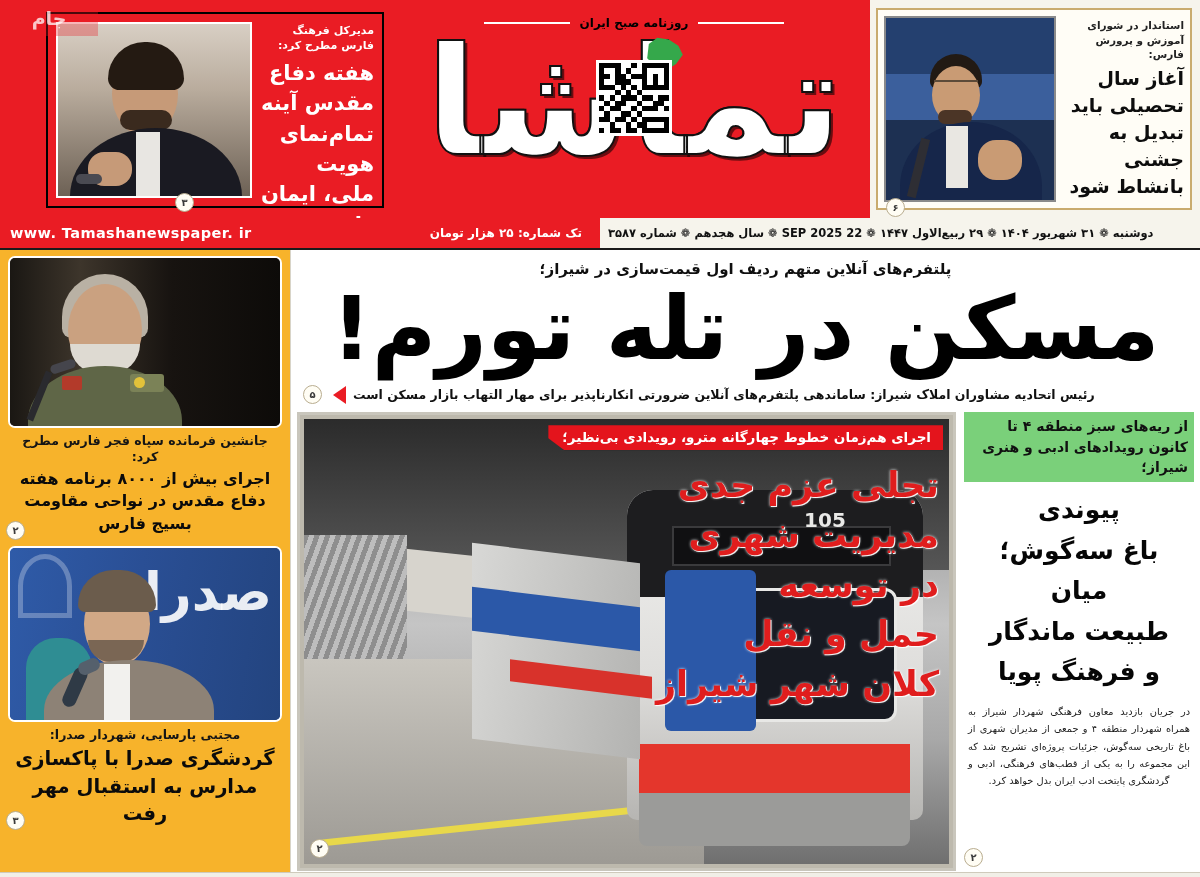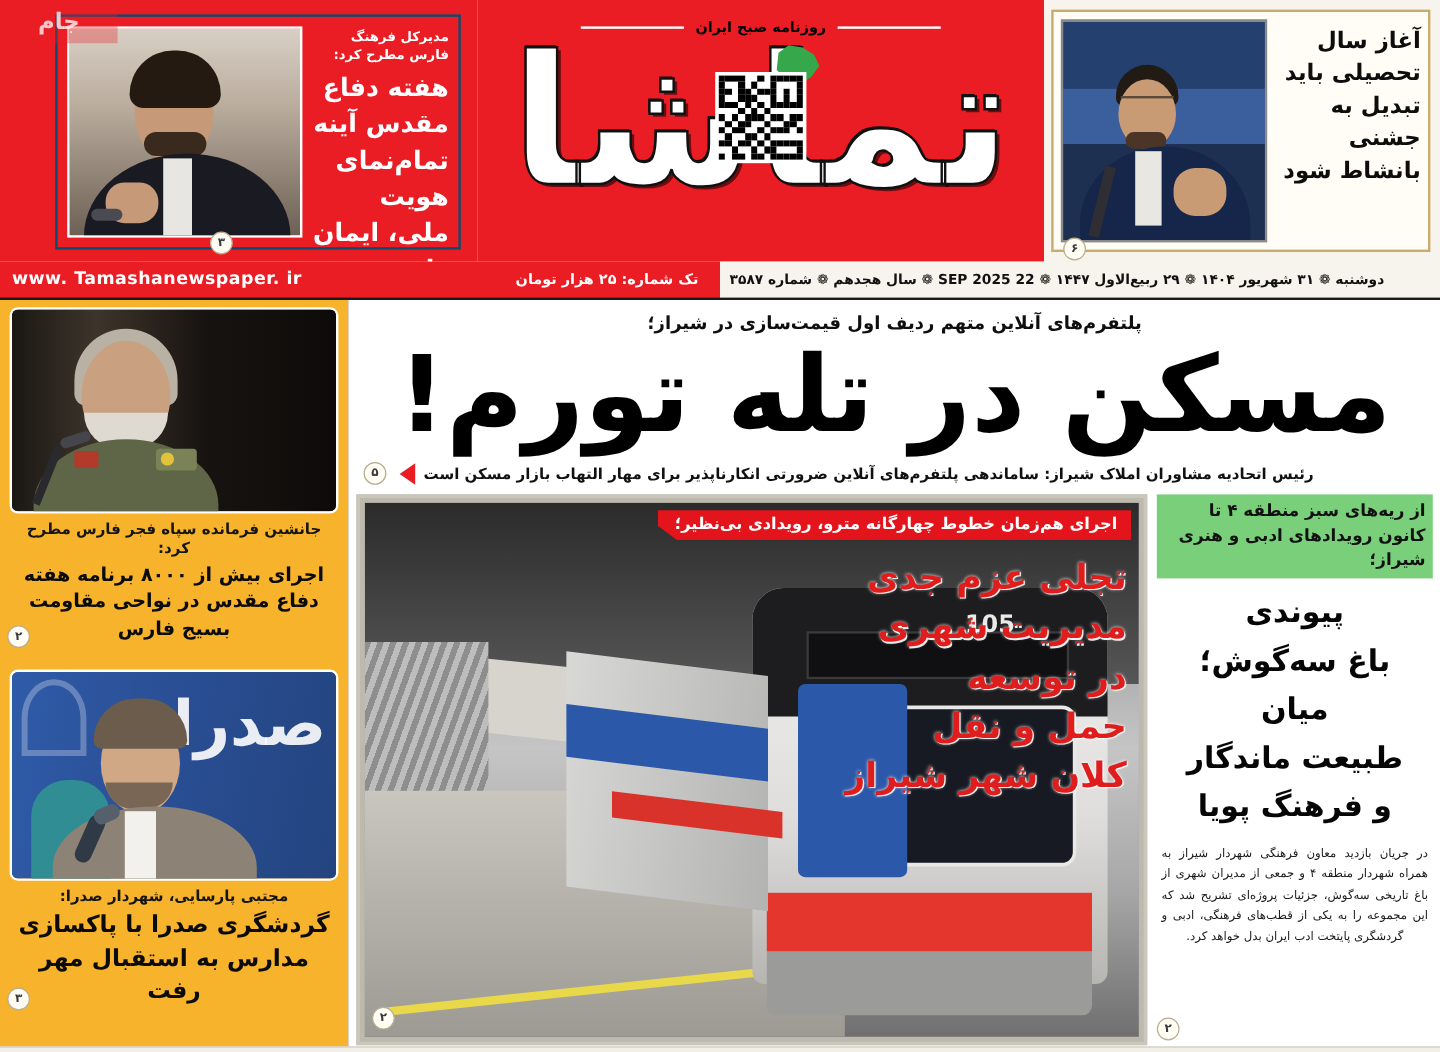--- a/index.html
+++ b/index.html
@@ -26,21 +26,21 @@
   }
 
   
   .promo-right {
     width: 398px; height: 218px;
     background: #ea1c24;
     position: relative;
     padding: 12px 14px 10px 14px;
   }
   .promo-right-inner {
-    border: 2px solid #0c4a6e;
+    border: 2px solid #000000;
     height: 100%;
     display: flex;
     flex-direction: row;
     padding: 8px;
     gap: 8px;
     position: relative;
     margin-left: 32px;
   }
   .promo-right-photo {
     flex: 0 0 196px;
@@ -176,21 +176,21 @@
   .body-area {
     position: absolute; top: 250px; left: 0; width: 1200px; height: 627px;
     display: flex; flex-direction: row-reverse;
     background: #ffffff;
   }
 
   
   .col-right {
     flex: 0 0 290px; background: #f7b32b;
     position: relative; padding: 6px 8px 4px 8px;
-    display: flex; flex-direction: column; gap: 12px;
+    display: flex; flex-direction: column; gap: 0;
   }
   .card-o { position: relative; }
   .card-o-photo {
     border: 2px solid #ffffff; border-radius: 7px; overflow: hidden;
     height: 172px; position: relative;
     background: linear-gradient(180deg,#4d4338 0%, #2b241d 100%);
   }
   .card-o-photo.two {
     height: 176px;
     background: linear-gradient(180deg,#2d57a8 0%, #26488c 60%, #1d3a74 100%);
@@ -250,21 +250,21 @@
     position: absolute; top: 10px; right: 10px; z-index: 6;
     background: #e4141c; color: #fff;
     font-size: 13.5px; font-weight: 800; direction: rtl;
     padding: 4px 12px 5px 14px;
     clip-path: polygon(0 0, 100% 0, 100% 100%, 16px 100%, 0 calc(100% - 12px));
     box-shadow: 1px 1px 2px rgba(0,0,0,.35);
   }
   .metro-overlay {
     position: absolute; top: 46px; right: 14px; z-index: 6;
     direction: rtl; text-align: right;
-    color: #e01d1d; font-size: 29px; font-weight: 900; line-height: 1.42;
+    color: #e01d1d; font-size: 35px; font-weight: 900; line-height: 1.42;
     text-shadow: 0 0 3px rgba(255,255,255,.95), 1px 1px 0 rgba(255,255,255,.9);
     max-width: 210px;
   }
   .metro-overlay div { white-space: nowrap; }
 
   
   .col-left {
     flex: 0 0 232px; position: relative; display: flex; flex-direction: column;
     padding-left: 2px;
   }
@@ -505,20 +505,21 @@
             <i class="on"></i>
             <i></i>
             <i class="on"></i>
         </div>
       </div>
     </div>
 
     <div class="promo-left">
       <div class="promo-left-frame">
         <div class="promo-left-text">
+          <div class="kicker-d">استاندار در شورای آموزش و پرورش فارس:</div>
           <div class="promo-left-head">آغاز سال تحصیلی باید تبدیل به جشنی بانشاط شود</div>
         </div>
         <div class="promo-left-photo">
           <div style="position:absolute;left:0;top:0;width:172px;height:56px;background:#24406f;"></div>
           <div style="position:absolute;left:0;top:56px;width:172px;height:46px;background:#3b5f9c;"></div>
           <div style="position:absolute;left:0;top:102px;width:172px;height:100px;background:#1d3052;"></div>
           <div style="position:absolute;left:44px;top:36px;width:52px;height:34px;background:#221a14;border-radius:26px 26px 6px 6px;"></div>
           <div class="face" style="width:48px;height:58px;background:#c99b74;left:46px;top:48px;"></div>
           <div style="position:absolute;left:48px;top:62px;width:44px;height:9px;border-top:2px solid #5c4a38;"></div>
           <div style="position:absolute;left:52px;top:92px;width:34px;height:14px;background:#4b3526;border-radius:10px;"></div>

